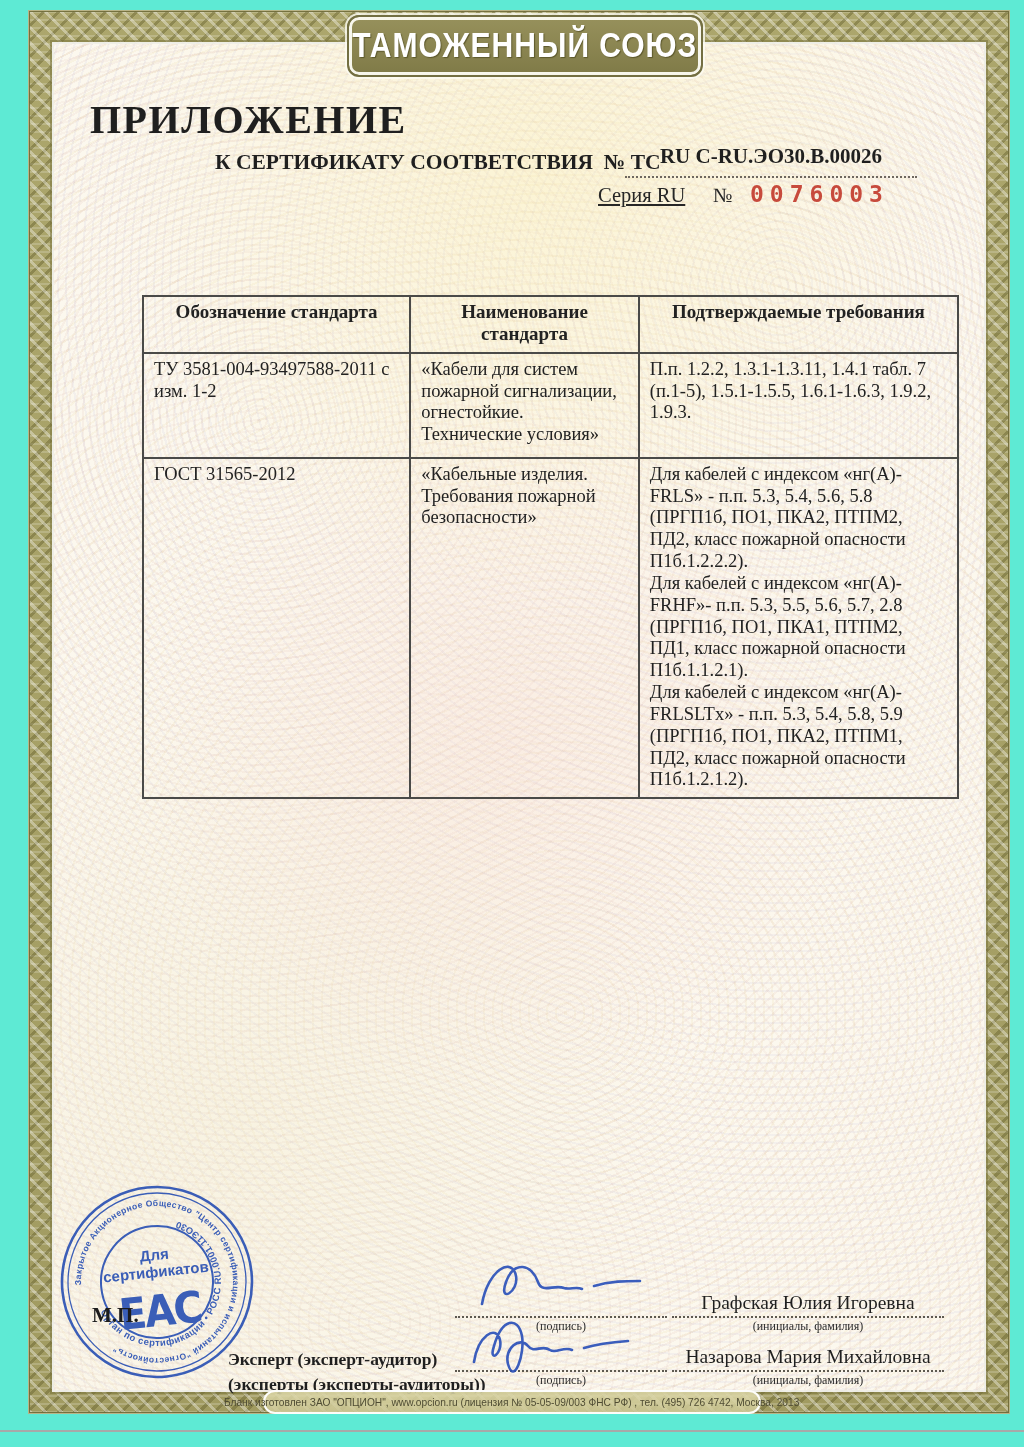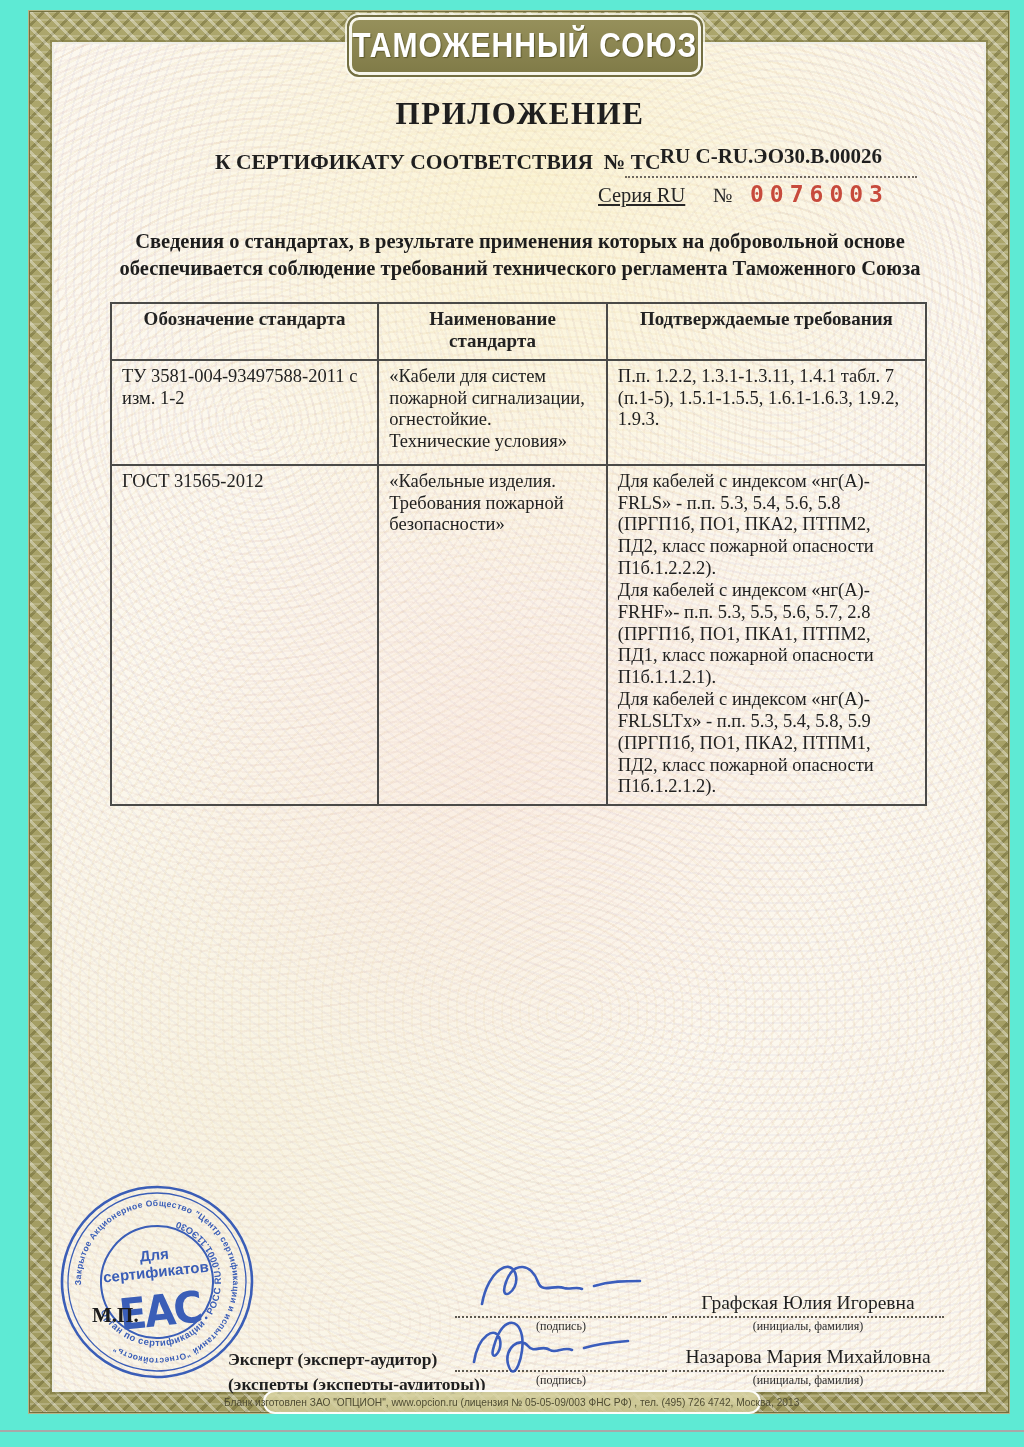--- a/index.html
+++ b/index.html
@@ -32,36 +32,36 @@
   .banner{position:absolute;left:347px;top:15px;width:352px;height:58px;z-index:5;
     background:linear-gradient(#97915c,#7f7a47);
     border:2px solid #736f42;border-radius:12px;
     box-shadow: inset 0 0 0 3px rgba(253,253,244,0.95), 0 0 0 2px rgba(253,253,244,0.8);
     display:flex;align-items:center;justify-content:center;}
   .banner span{font-family:"Liberation Sans", sans-serif;font-weight:bold;font-size:31px;
     color:#ffffff;letter-spacing:1px;transform:scale(0.97,1.12);
     text-shadow:1px 1px 1px rgba(80,76,35,0.8);white-space:nowrap;}
 
   .abs{position:absolute;}
-  .doc-title{left:90px;top:96px;width:860px;text-align:center;font-weight:bold;
-    font-size:31px;letter-spacing:1.5px;color:#1f1f1f;}
+  .doc-title{left:90px;top:96px;width:860px;font-weight:bold;
+    font-size:40px;letter-spacing:1.5px;color:#1f1f1f;}
   .subtitle{left:215px;top:150px;font-weight:bold;font-size:21.5px;white-space:pre;color:#1f1f1f;}
   .certnum-line{left:625px;top:144px;width:292px;height:32px;border-bottom:2px dotted #6e675f;
     text-align:center;font-weight:bold;font-size:21px;color:#1f1f1f;}
   .series-label{left:598px;top:184px;font-size:20.5px;text-decoration:underline;}
   .num-sign{left:713px;top:184px;font-size:20.5px;}
   .blank-number{left:750px;top:181px;font-family:"DejaVu Sans Mono", monospace;
     font-weight:bold;font-size:23px;letter-spacing:6px;color:var(--number-red,#c74a3c);}
 
   .intro{left:82px;top:228px;width:876px;text-align:center;font-weight:bold;
     font-size:20.5px;line-height:1.32;color:#1d1d1d;}
 
   
-  table.standards{position:absolute;left:110px;top:295px;width:817px;border-collapse:collapse;
-    font-size:18.5px;line-height:1.18;color:#222;margin-top:7px;}
+  table.standards{position:absolute;left:142px;top:295px;width:817px;border-collapse:collapse;
+    font-size:18.5px;line-height:1.18;color:#222;}
   table.standards th, table.standards td{border:2px solid #4a4a48;vertical-align:top;
     padding:5px 10px 6px 10px;text-align:left;}
   table.standards th{font-size:19px;font-weight:bold;text-align:center;padding-top:4px;height:42px;}
   col.c1{width:268px;} col.c2{width:229px;} col.c3{width:320px;}
   .req-par{margin:0;}
   td.row1{height:92px;}
 
   
   .role{font-weight:bold;font-size:17.5px;line-height:1.45;color:#1f1f1f;}
   .role1{left:228px;top:1291px;width:258px;}
@@ -107,21 +107,20 @@
     <span>ТАМОЖЕННЫЙ СОЮЗ</span>
   </div>
 
   <div class="abs doc-title">ПРИЛОЖЕНИЕ</div>
   <div class="abs subtitle">К СЕРТИФИКАТУ СООТВЕТСТВИЯ  № ТС</div>
   <div class="abs certnum-line">RU C-RU.ЭО30.В.00026</div>
   <div class="abs series-label">Серия RU</div>
   <div class="abs num-sign">№</div>
   <div class="abs blank-number">0076003</div>
 
-  <div class="abs intro">Сведения о стандартах, в результате применения которых на добровольной основе обеспечивается соблюдение требований технического регламента Таможенного Союза</div>
 
   <table class="standards">
     <colgroup>
         <col class="c1">
         <col class="c2">
         <col class="c3">
       </colgroup>
     <thead>
       <tr>
         <th>Обозначение стандарта</th>

